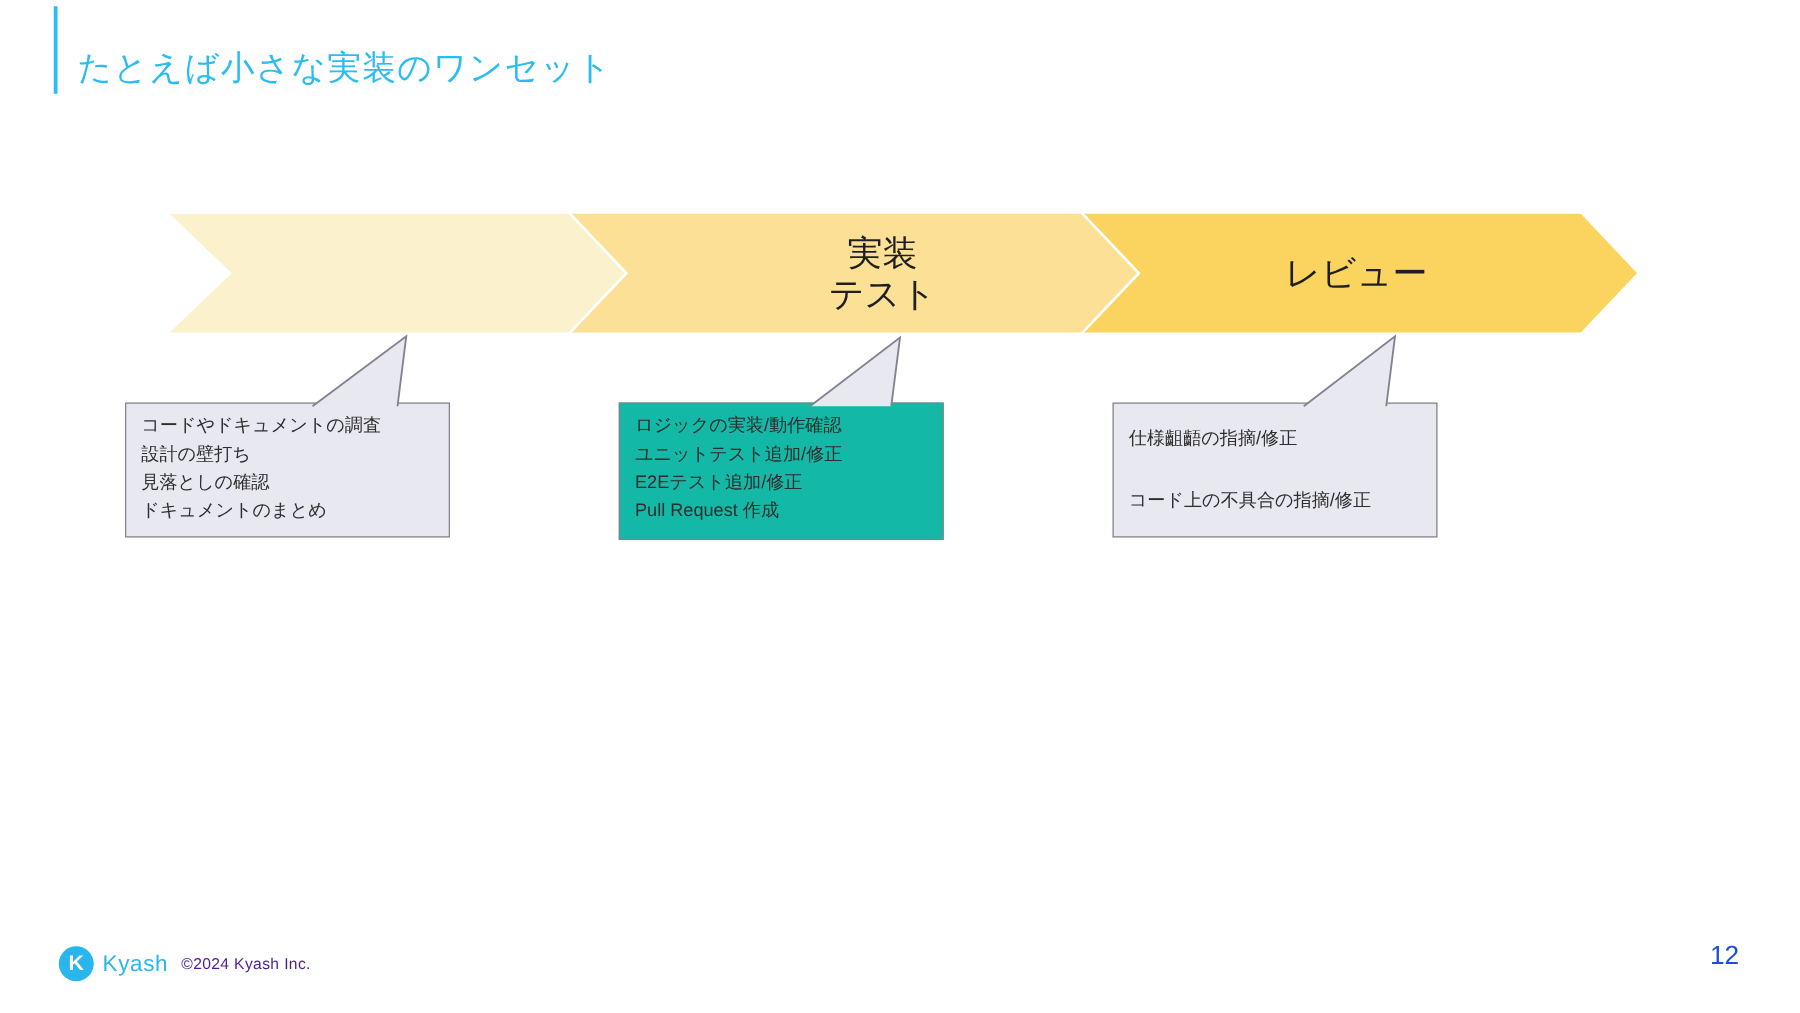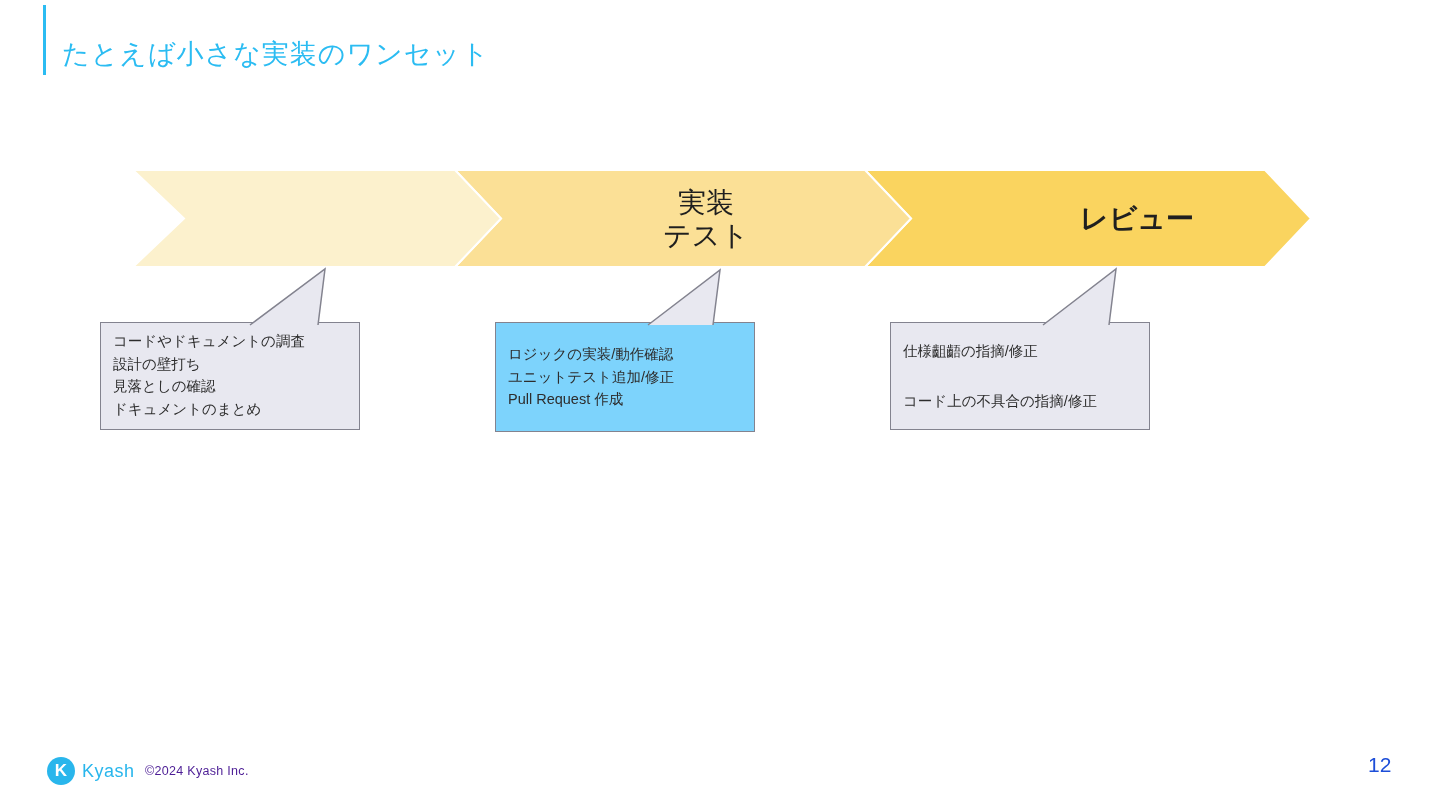--- a/index.html
+++ b/index.html
@@ -15,21 +15,21 @@
   
   .diagram-svg{left:0;top:0;width:1440px;height:810px;pointer-events:none;}
   
   .stage-label{
     top:170px;height:97px;display:flex;flex-direction:column;
     align-items:center;justify-content:center;
     font-size:28px;line-height:33px;color:#1f1f1f;white-space:nowrap;
   }
   .stage-label-1{left:184px;width:316px;}
   .stage-label-2{left:501px;width:410px;}
-  .stage-label-3{left:960px;width:354px;font-weight:bold;}
+  .stage-label-3{left:908px;width:354px;}
   
   .callout{
     top:322px;width:260px;box-sizing:border-box;
     background:#E8E8F0;border:1.4px solid #83838F;
     padding:7px 12px;
     font-size:14.5px;line-height:22.5px;color:#2d2d2d;
     display:flex;flex-direction:column;justify-content:flex-start;
   }
   .callout-1{left:100px;height:108px;}
   .callout-2{left:495px;height:110px;}
@@ -66,23 +66,24 @@
   <div class="abs stage-label stage-label-3">
     <div class="stage-line">レビュー</div>
   </div>
 
   <div class="abs callout callout-1" style="background: rgb(232, 232, 240); border-color: rgb(131, 131, 143);">
     <div class="callout-line">コードやドキュメントの調査</div>
     <div class="callout-line">設計の壁打ち</div>
     <div class="callout-line">見落としの確認</div>
     <div class="callout-line">ドキュメントのまとめ</div>
   </div>
-  <div class="abs callout callout-2" style="background: #7dd3fc; border-color: rgb(131, 131, 143); justify-content: center;">
+  <div class="abs callout callout-2" style="background: #14b8a6; border-color: rgb(131, 131, 143);">
     <div class="callout-line">ロジックの実装/動作確認</div>
     <div class="callout-line">ユニットテスト追加/修正</div>
+    <div class="callout-line">E2Eテスト追加/修正</div>
     <div class="callout-line">Pull Request 作成</div>
   </div>
   <div class="abs callout callout-3" style="background: rgb(232, 232, 240); border-color: rgb(131, 131, 143); gap: 28px;">
     <div class="callout-line">仕様齟齬の指摘/修正</div>
     <div class="callout-line">コード上の不具合の指摘/修正</div>
   </div>
 
   <svg class="abs diagram-svg" viewBox="0 0 1440 810" xmlns="http://www.w3.org/2000/svg" stroke="#83838F">
     <path d="M250,325 L325,269 L318,325" stroke-width="1.5" fill="#E8E8F0" stroke="#83838F"></path>
     <path d="M648,325 L720,270 L713,325" stroke-width="1.5" fill="#E8E8F0" stroke="#83838F"></path>

